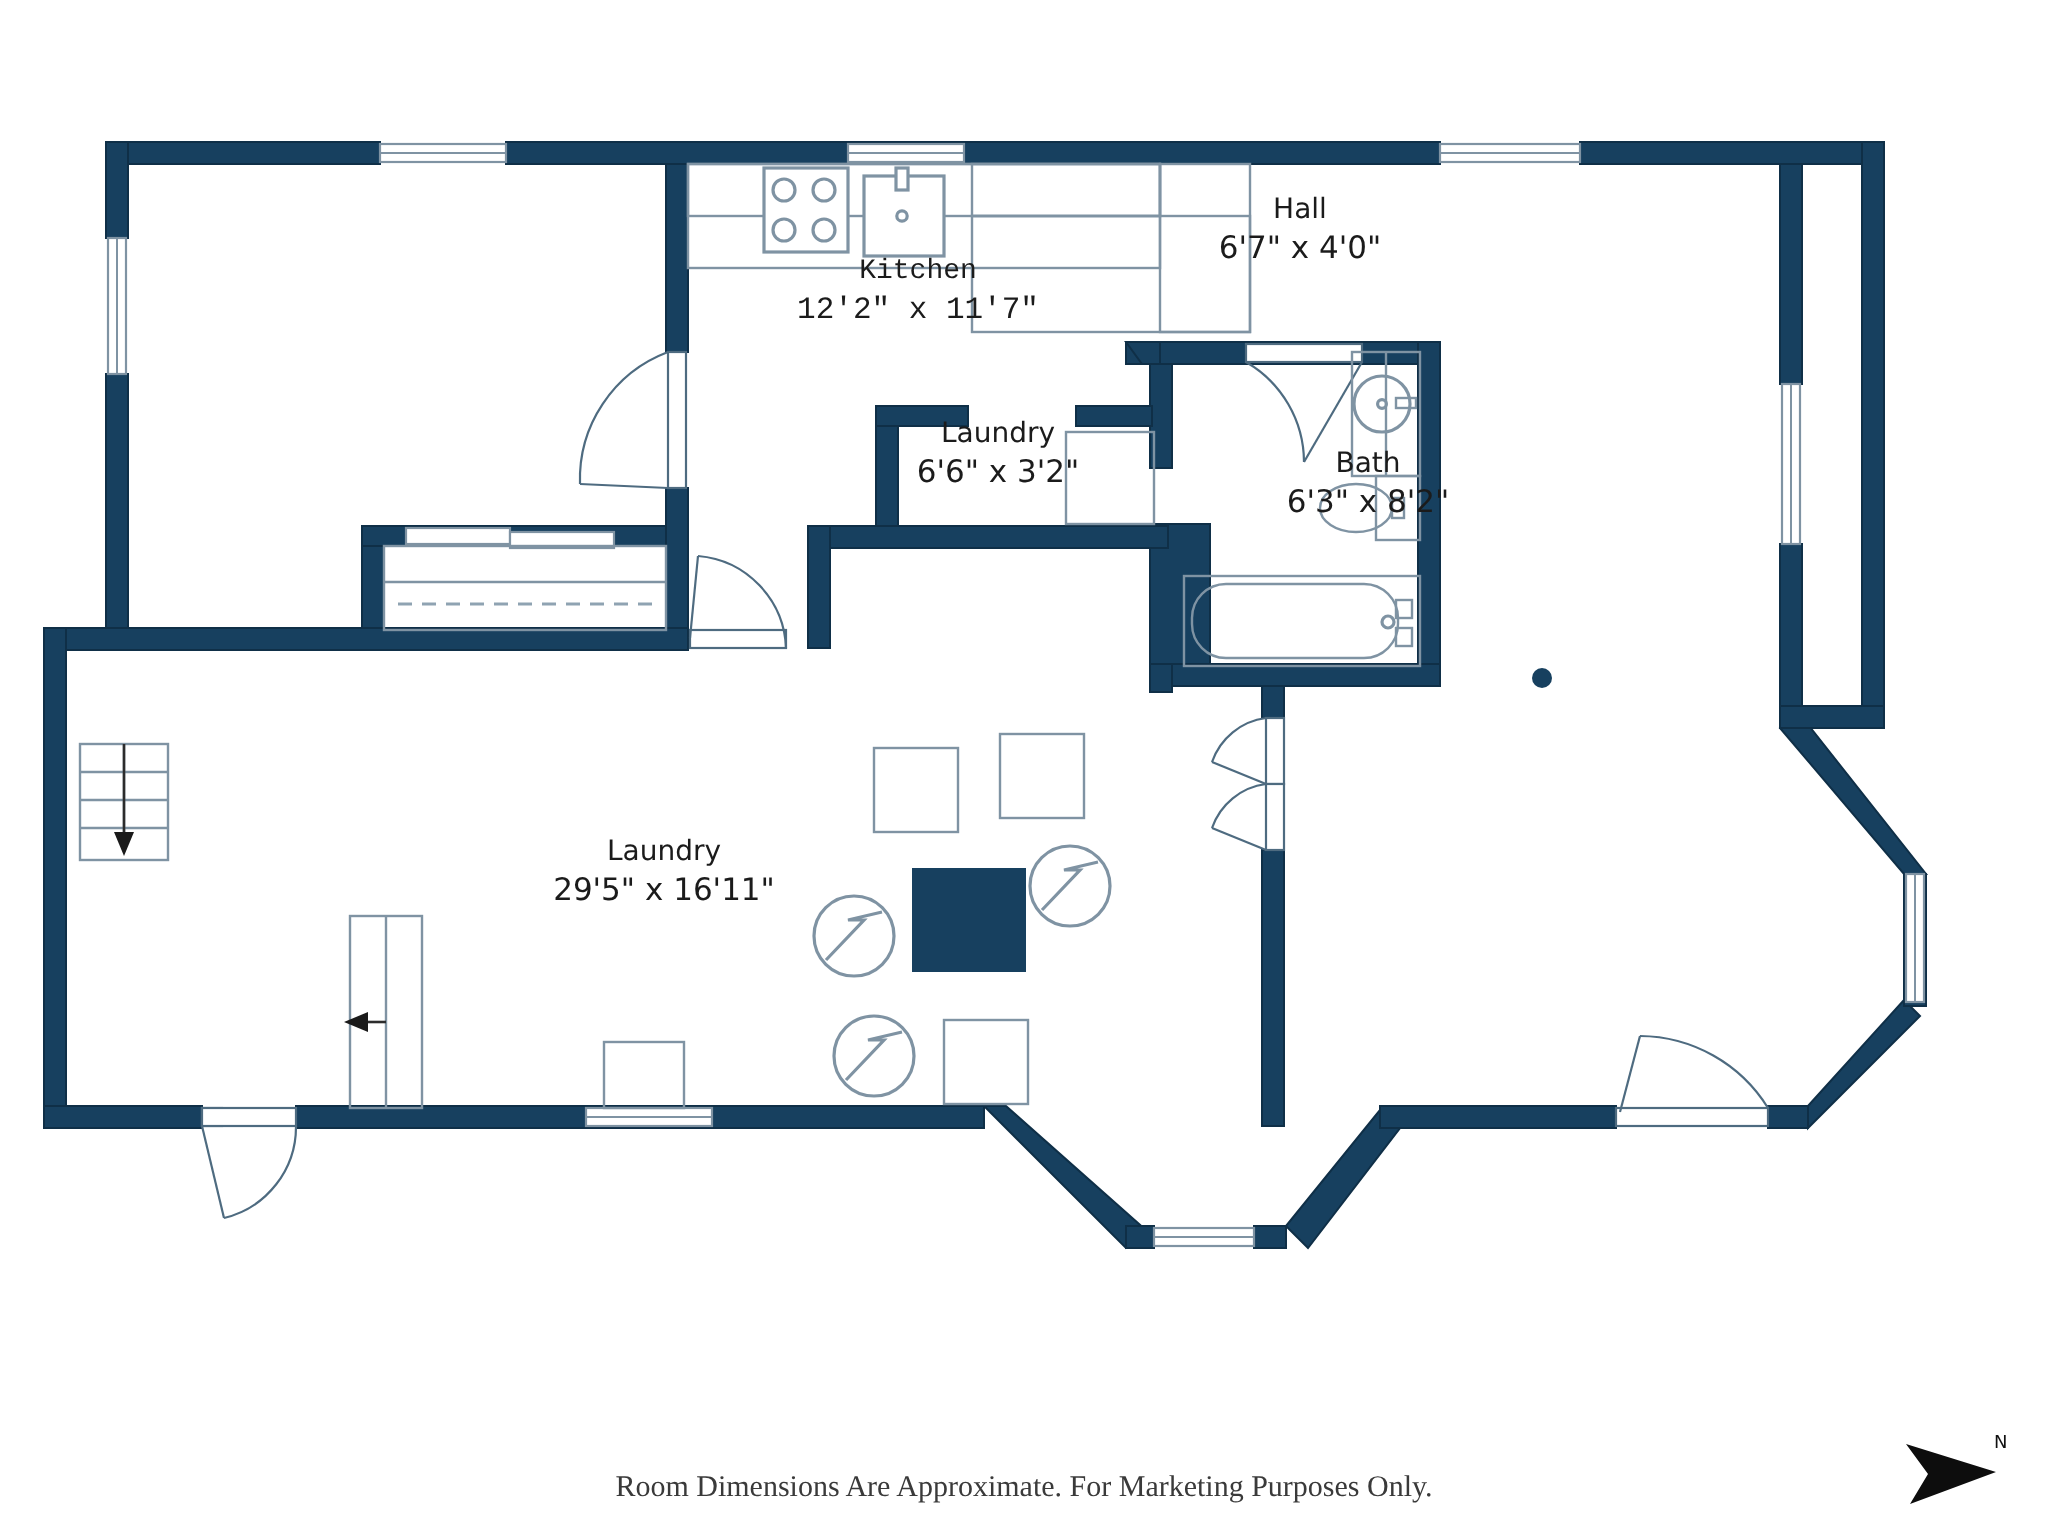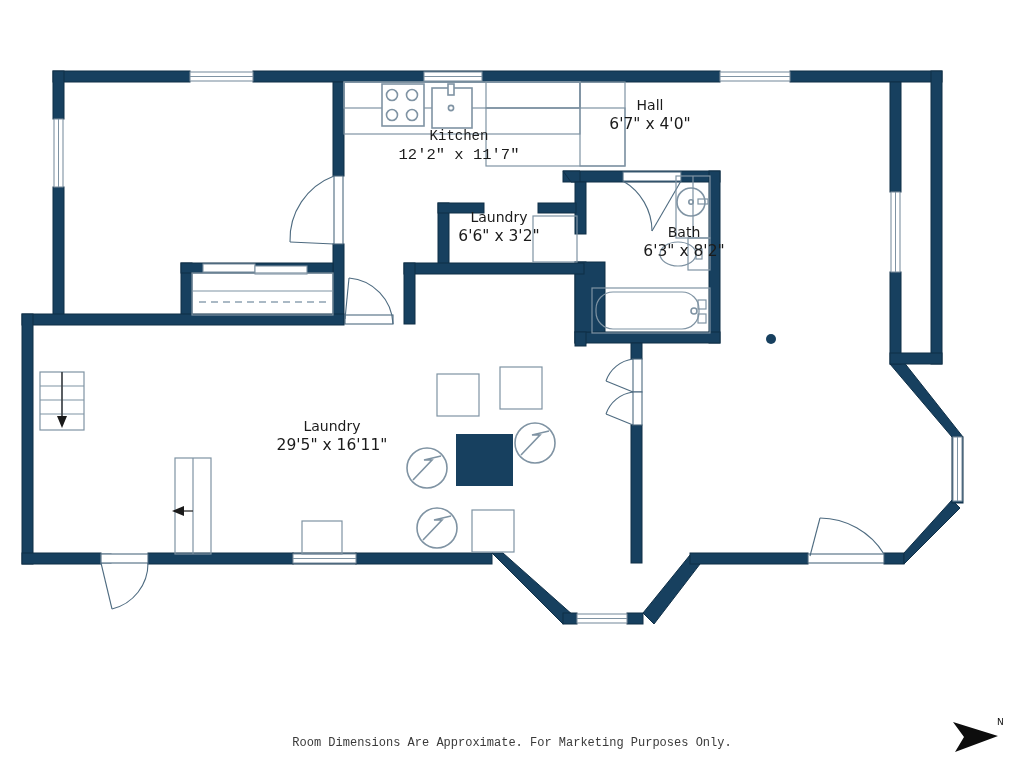--- a/index.html
+++ b/index.html
@@ -2,21 +2,21 @@
 <html><head>
 <meta charset="utf-8">
 <style>
   html,body{margin:0;padding:0;background:#ffffff;}
   body{width:1024px;height:768px;overflow:hidden;font-family:"DejaVu Sans",sans-serif;}
   #plan{position:relative;width:1024px;height:768px;background:#fff;}
   svg#floorplan{position:absolute;left:0;top:0;width:1024px;height:768px;display:block;}
   .room-label{position:absolute;text-align:center;color:#1b1b1b;font-family:"DejaVu Sans",sans-serif;line-height:1.28;white-space:nowrap;}
   .room-label .rname{font-size:14px;}
   .room-label .rdim{font-size:15.5px;}
-  .footer-note{position:absolute;left:0;width:1024px;text-align:center;font-size:12px;color:#3a3a3a;font-family:Liberation Mono, monospace;}
+  .footer-note{position:absolute;left:0;width:1024px;text-align:center;font-size:15px;color:#3a3a3a;font-family:Liberation Serif, serif;}
   .compass{position:absolute;}
   .compass .nlbl{position:absolute;font-size:9px;color:#111;font-family:"DejaVu Sans",sans-serif;}
 </style>
 </head>
 <body>
 
 <div id="plan">
 
   <svg id="floorplan" viewBox="0 0 1024 768">
     <defs>

